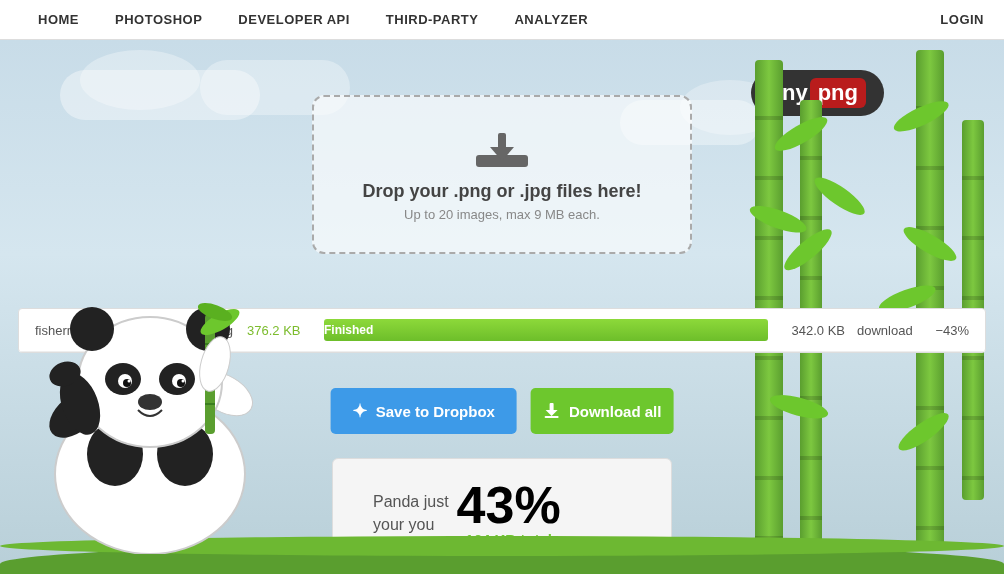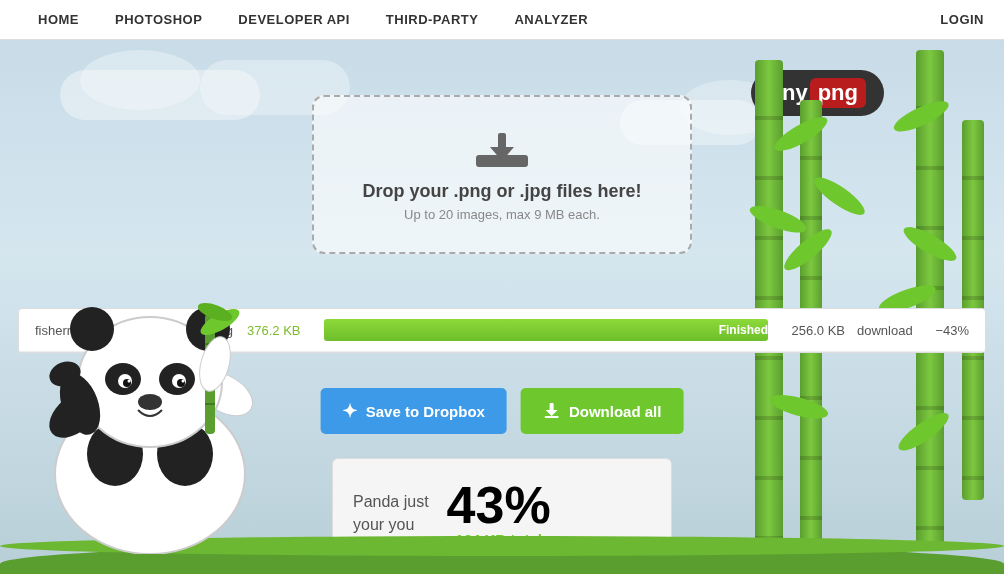--- a/index.html
+++ b/index.html
@@ -130,21 +130,21 @@
       height: 22px;
       background: #e0e0e0;
       border-radius: 3px;
       overflow: hidden;
     }
     .progress-bar-fill {
       height: 100%;
       background: linear-gradient(180deg, #8dd93a, #6dbe2a);
       display: flex;
       align-items: center;
-      justify-content: flex-end;
+      justify-content: flex-start;
       width: 100%;
     }
     .progress-label {
       font-size: 12px;
       color: #fff;
       font-weight: bold;
     }
     .file-size-new {
       font-size: 13px;
       color: #555;
@@ -185,43 +185,43 @@
       cursor: pointer;
       display: flex;
       align-items: center;
       gap: 8px;
     }
     .btn-download-all {
       background: #6dc72d;
       color: #fff;
       border: none;
       border-radius: 5px;
-      padding: 12px 22px;
+      padding: 12px 12px;
       font-size: 15px;
       font-weight: bold;
       cursor: pointer;
       display: flex;
       align-items: center;
       gap: 8px;
     }
 
     
     .savings-box {
       position: absolute;
       top: 418px;
       left: 50%;
       transform: translateX(-50%);
       background: #f5f5f5;
       border: 1px solid #ddd;
       border-radius: 6px;
       width: 340px;
-      padding: 20px 20px;
-      display: flex;
-      align-items: center;
-      gap: 10px;
+      padding: 20px 40px;
+      display: flex;
+      align-items: center;
+      gap: 0;
     }
     .savings-text {
       font-size: 16px;
       color: #555;
       line-height: 1.4;
     }
     .savings-pct-big {
       font-size: 52px;
       font-weight: bold;
       color: #000000;
@@ -402,21 +402,21 @@
 
   <div class="file-row-container">
     <div class="file-row">
       <span class="file-name">fishermans-hut-4478427_1280.jpg</span>
       <span class="file-size-orig">376.2 KB</span>
       <div class="progress-bar-container">
         <div class="progress-bar-fill">
           <span class="progress-label">Finished</span>
         </div>
       </div>
-      <span class="file-size-new">256.0 KB</span>
+      <span class="file-size-new">342.0 KB</span>
       <span class="download-link">download</span>
       <span class="savings-pct">−43%</span>
     </div>
   </div>
 
   <div class="action-buttons">
     <button class="btn-dropbox">
       <span style="font-size:18px;">✦</span>
       <span>Save to Dropbox</span>
     </button>

